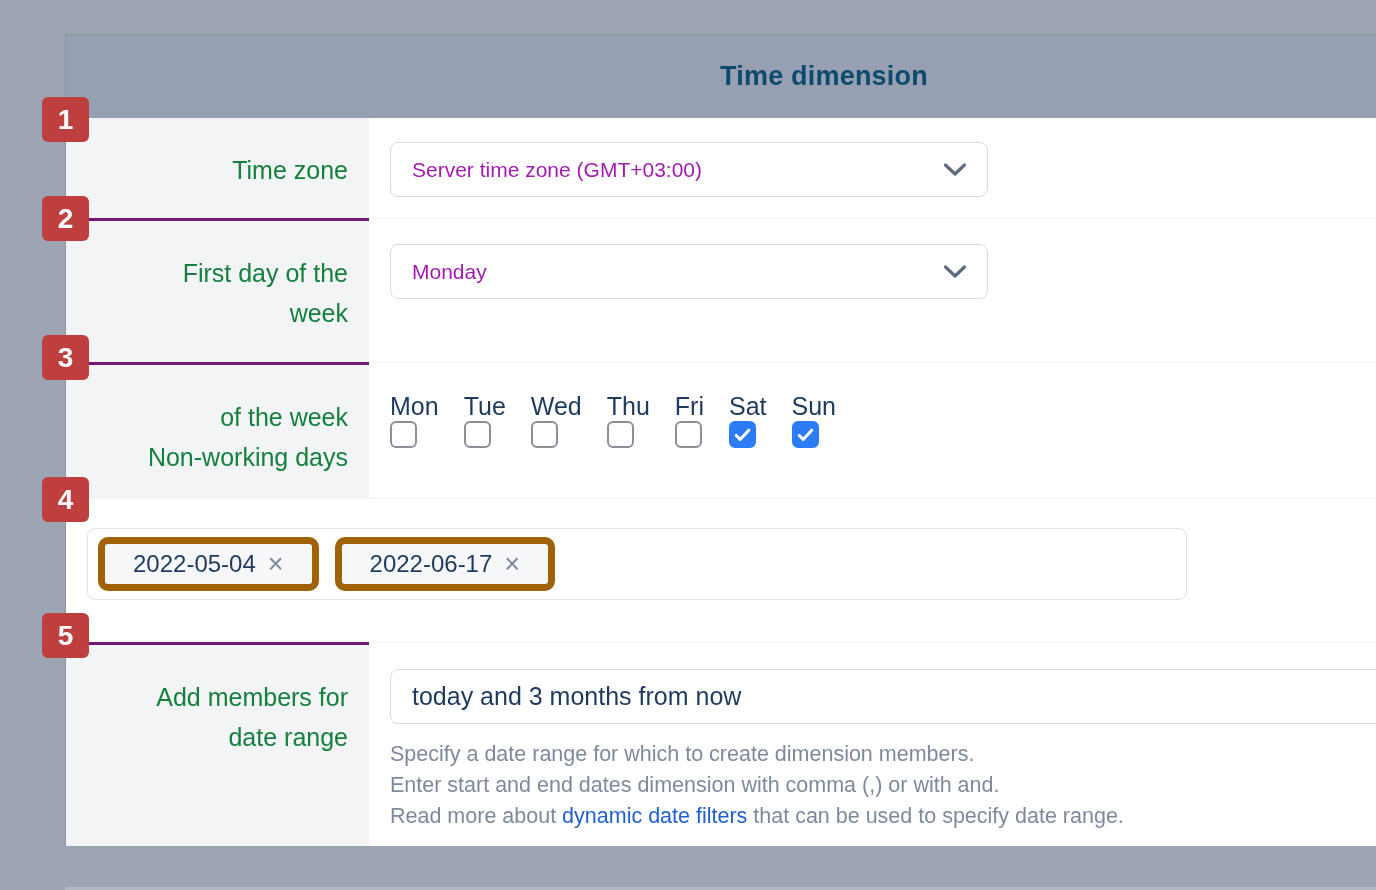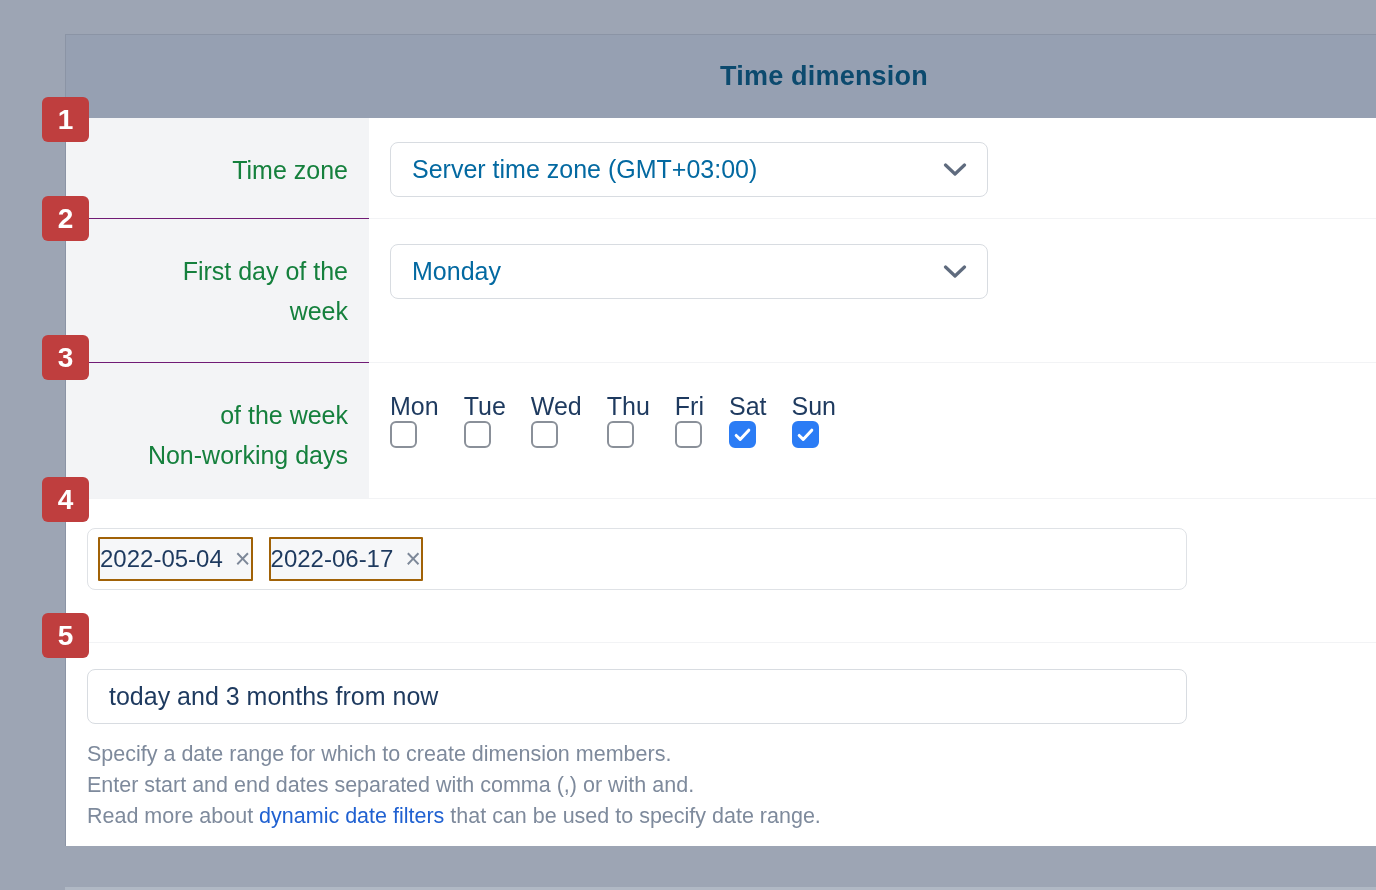--- a/index.html
+++ b/index.html
@@ -19,21 +19,21 @@
   }
   .panel-header{
     height:83px;
     background:#96a0b2;
     display:flex;align-items:center;justify-content:center;
   }
   .panel-title{
     font-size:27px;font-weight:700;color:#0c4a6e;letter-spacing:.2px;
   }
   .row{display:flex;box-sizing:border-box;}
-  .row + .row .label-cell{border-top:1px solid #701a75;padding-left:29px;}
+  .row + .row .label-cell{border-top:3px solid #701a75;padding-left:29px;}
   .row + .row .content-cell{border-top:1px solid #f2f3f5;}
   .label-cell{
     width:303px;min-width:303px;box-sizing:border-box;
     background:#f3f4f6;
     text-align:right;
     padding:32px 21px 0 12px;
     font-size:25px;line-height:40px;color:#15803d;
   }
   .content-cell{
     flex:1;box-sizing:border-box;
@@ -45,21 +45,21 @@
   .r2 .content-cell{padding-top:25px;}
   .r3 .content-cell{padding-top:29px;}
   .r4 .content-cell{padding-top:29px;}
   .r5 .content-cell{padding-top:26px;}
 
   .select{
     width:598px;height:55px;box-sizing:border-box;
     background:#fff;border:1px solid #d8dce1;border-radius:8px;
     display:flex;align-items:center;
     padding:0 20px 0 21px;
-    font-size:25px;color:#0369a1;
+    font-size:21px;color:#a21caf;
     position:relative;cursor:pointer;
   }
   .select .chev{margin-left:auto;display:block;}
 
   .days{display:flex;gap:25px;}
   .day{display:flex;flex-direction:column;align-items:flex-start;}
   .day-label{font-size:25px;color:#1e3a5f;}
   .checkbox{
     width:27px;height:27px;box-sizing:border-box;
     border:2px solid #8a9099;border-radius:6px;background:#fff;
@@ -70,22 +70,22 @@
   .checkbox.checked .check{display:block;}
 
   .tag-box{
     width:1100px;min-height:58px;box-sizing:border-box;
     border:1px solid #dfe2e6;border-radius:8px;background:#fff;
     display:flex;align-items:center;gap:16px;
     padding:8px 10px;
   }
   .chip{
     display:inline-flex;align-items:center;
-    height:40px;padding:0 0;
-    background:#f6f7f9;border:2px solid #a16207;border-radius:1px;
+    height:40px;padding:0 28px;
+    background:#f6f7f9;border:7px solid #a16207;border-radius:10px;
     font-size:24px;color:#1e3a5f;white-space:nowrap;
   }
   .chip .x{margin-left:12px;color:#7d8899;font-size:27px;line-height:1;cursor:pointer;}
 
   .text-input{
     width:1100px;height:55px;box-sizing:border-box;
     border:1px solid #d8dce1;border-radius:8px;background:#fff;
     padding:0 0 0 21px;
     font-size:25px;color:#1e3a5f;
     font-family:"Liberation Sans", sans-serif;
@@ -202,25 +202,29 @@
         </span>
         <span class="chip">
           <span>2022-06-17</span>
           <span class="x">×</span>
         </span>
       </div>
     </div>
   </div>
 
   <div class="row r5">
+    <div class="label-cell">
+      <div>Add members for</div>
+      <div>date range</div>
+    </div>
     <div class="content-cell">
       <input class="text-input" type="text" value="today and 3 months from now" style="">
       <div class="help">
         <div>Specify a date range for which to create dimension members.</div>
-        <div><span>Enter start and end dates separated with comma (,) or with </span><span class="em">and</span><span>.</span></div>
+        <div><span>Enter start and end dates dimension with comma (,) or with </span><span class="em">and</span><span>.</span></div>
         <div><span>Read more about </span><span class="link">dynamic date filters</span><span> that can be used to specify date range.</span></div>
       </div>
     </div>
   </div>
 </div>
 
 <div class="badge b1">1</div>
 <div class="badge b2">2</div>
 <div class="badge b3">3</div>
 <div class="badge b4">4</div>

